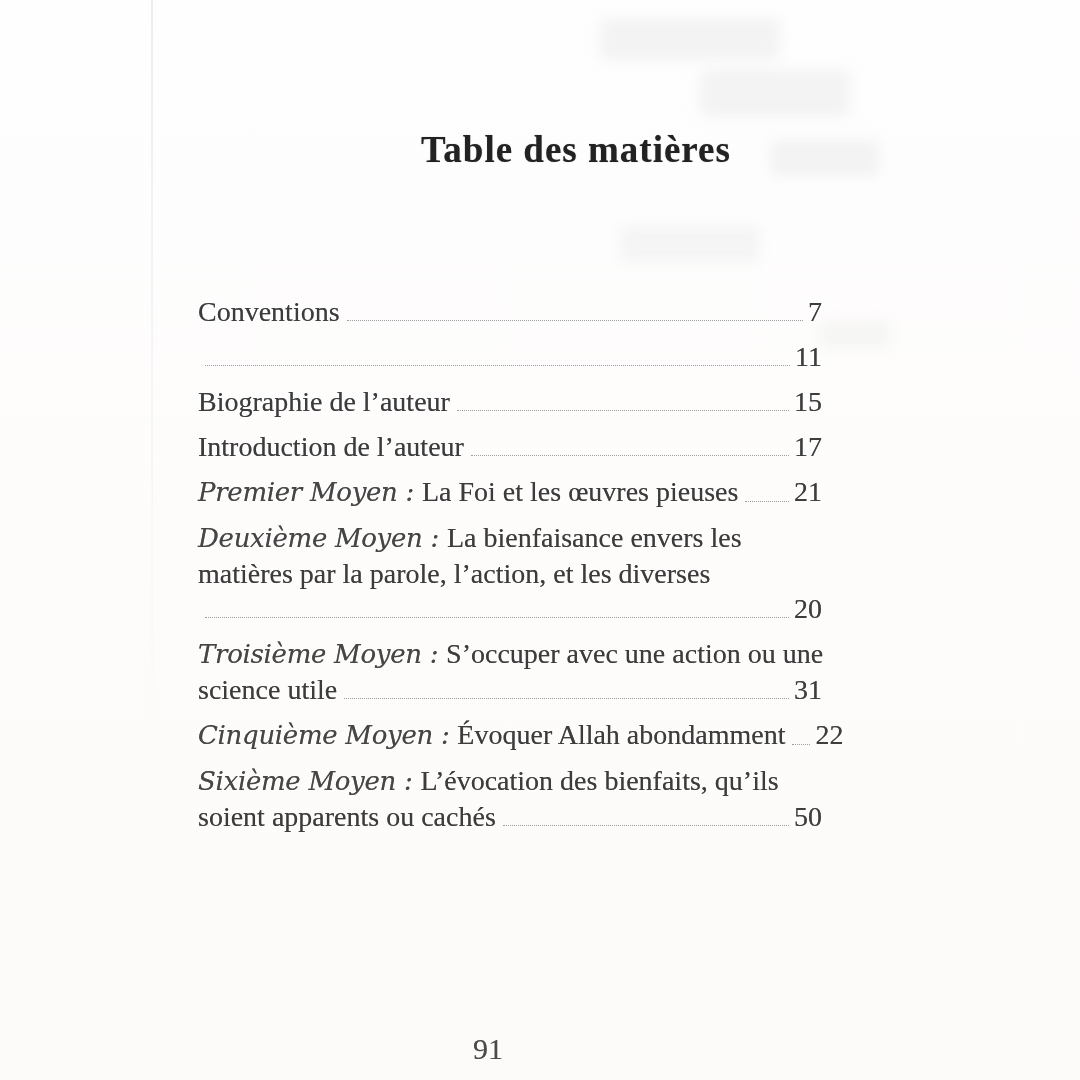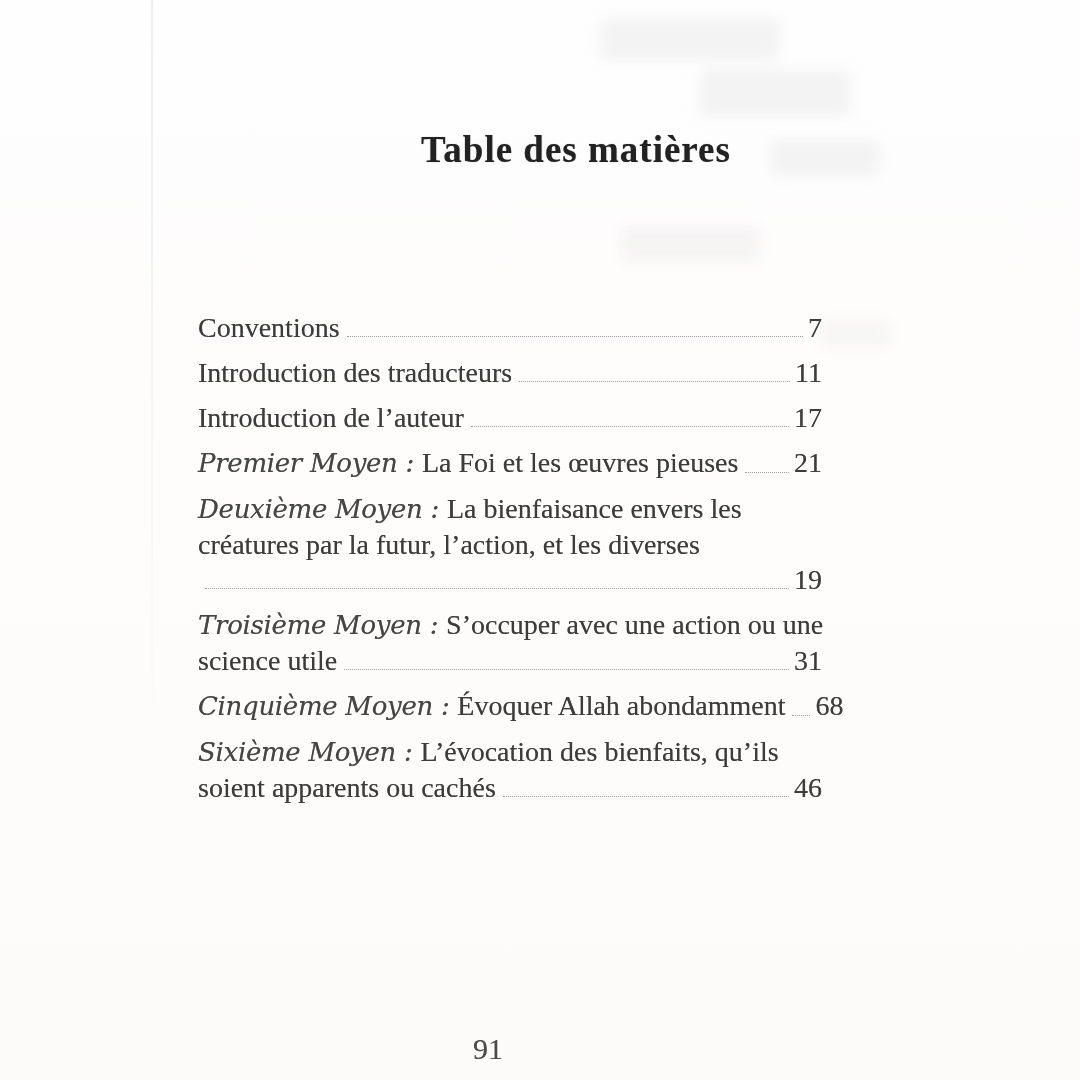--- a/index.html
+++ b/index.html
@@ -50,21 +50,21 @@
     font-size: 37px;
     font-weight: 700;
     letter-spacing: 1px;
     color: #222222;
     text-shadow: 0 0 1px rgba(40,40,40,0.45);
   }
 
   .toc-list {
     position: absolute;
     left: 198px;
-    top: 310px;
+    top: 294px;
     width: 624px;
   }
   .entry { margin-bottom: 10px; }
   .line {
     font-size: 28px;
     line-height: 35px;
     white-space: nowrap;
     color: #3c3c3c;
     text-shadow: 0 0 0.6px rgba(70,70,70,0.65);
   }
@@ -117,66 +117,72 @@
   <div class="toc-list">
       <div class="entry">
         <div class="line last">
           <span class="txt">Conventions</span>
           <span class="leader"></span>
           <span class="page-num">7</span>
         </div>
       </div>
       <div class="entry">
         <div class="line last">
-          <span class="txt">Introduction des traducteurs</span>
           <span class="leader"></span>
           <span class="page-num">11</span>
+        </div>
+      </div>
+      <div class="entry">
+        <div class="line last">
+          <span class="txt">Biographie de l’auteur</span>
+          <span class="leader"></span>
+          <span class="page-num">15</span>
         </div>
       </div>
       <div class="entry">
         <div class="line last">
           <span class="txt">Introduction de l’auteur</span>
           <span class="leader"></span>
           <span class="page-num">17</span>
         </div>
       </div>
       <div class="entry">
         <div class="line last">
           <span class="txt"><span class="prefix">Premier Moyen : </span>La Foi et les œuvres pieuses</span>
           <span class="leader"></span>
           <span class="page-num">21</span>
         </div>
       </div>
       <div class="entry">
         <div class="line"><span class="txt"><span class="prefix">Deuxième Moyen : </span>La bienfaisance envers les</span></div>
-        <div class="line"><span class="txt">créatures par la futur, l’action, et les diverses</span></div>
+        <div class="line"><span class="txt">matières par la parole, l’action, et les diverses</span></div>
         <div class="line last">
           <span class="leader"></span>
-          <span class="page-num">19</span>
+          <span class="page-num">20</span>
         </div>
       </div>
       <div class="entry">
         <div class="line"><span class="txt"><span class="prefix">Troisième Moyen : </span>S’occuper avec une action ou une</span></div>
         <div class="line last">
           <span class="txt">science utile</span>
           <span class="leader"></span>
           <span class="page-num">31</span>
         </div>
       </div>
       <div class="entry">
         <div class="line last">
           <span class="txt"><span class="prefix">Cinquième Moyen : </span>Évoquer Allah abondamment</span>
           <span class="leader"></span>
-          <span class="page-num">68</span>
+          <span class="page-num">22</span>
         </div>
       </div>
       <div class="entry">
         <div class="line"><span class="txt"><span class="prefix">Sixième Moyen : </span>L’évocation des bienfaits, qu’ils</span></div>
         <div class="line last">
           <span class="txt">soient apparents ou cachés</span>
           <span class="leader"></span>
-          <span class="page-num">46</span>
+          <span class="page-num">50</span>
         </div>
       </div>
     </div>
 
   <div class="folio">91</div>
 </div>
 
 </body></html>

